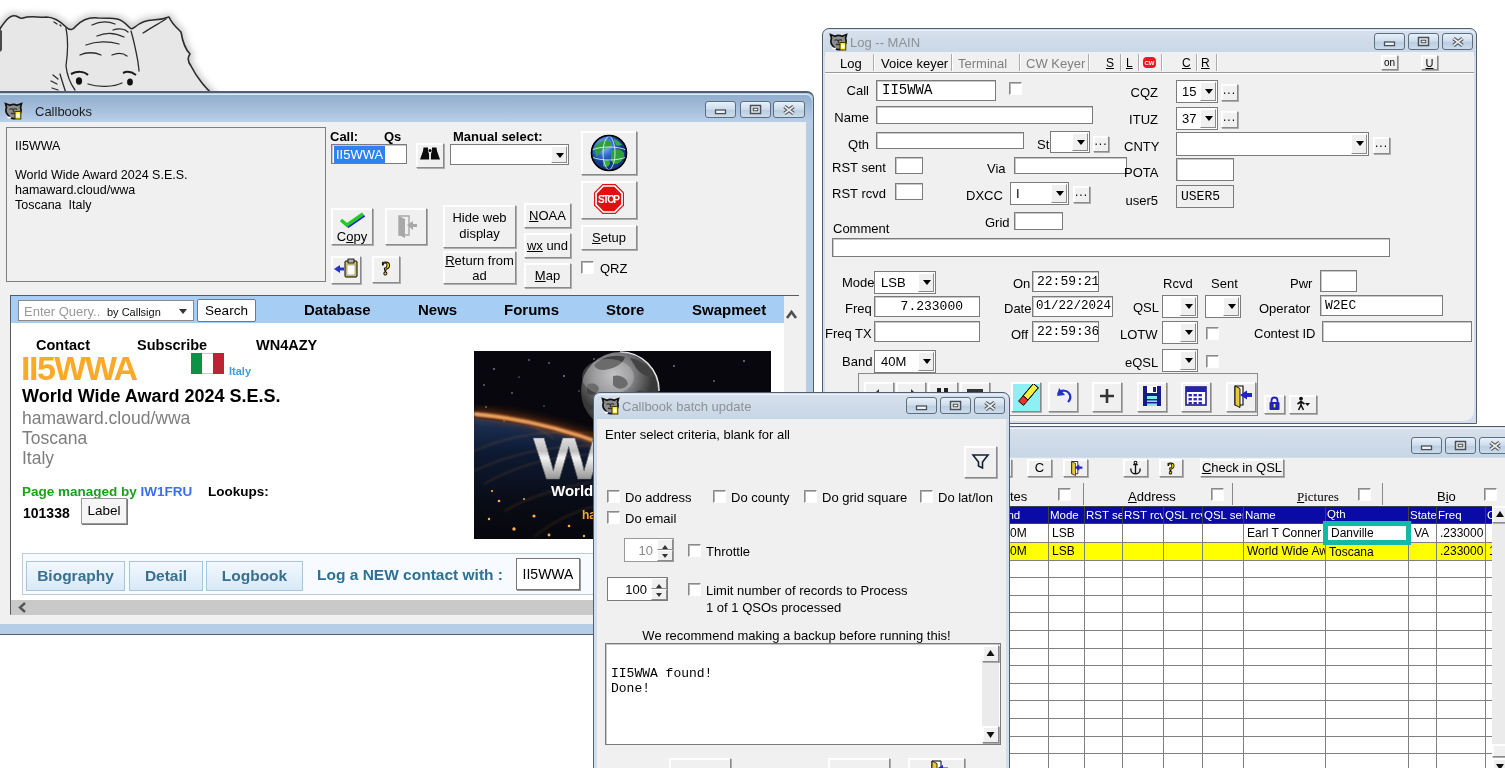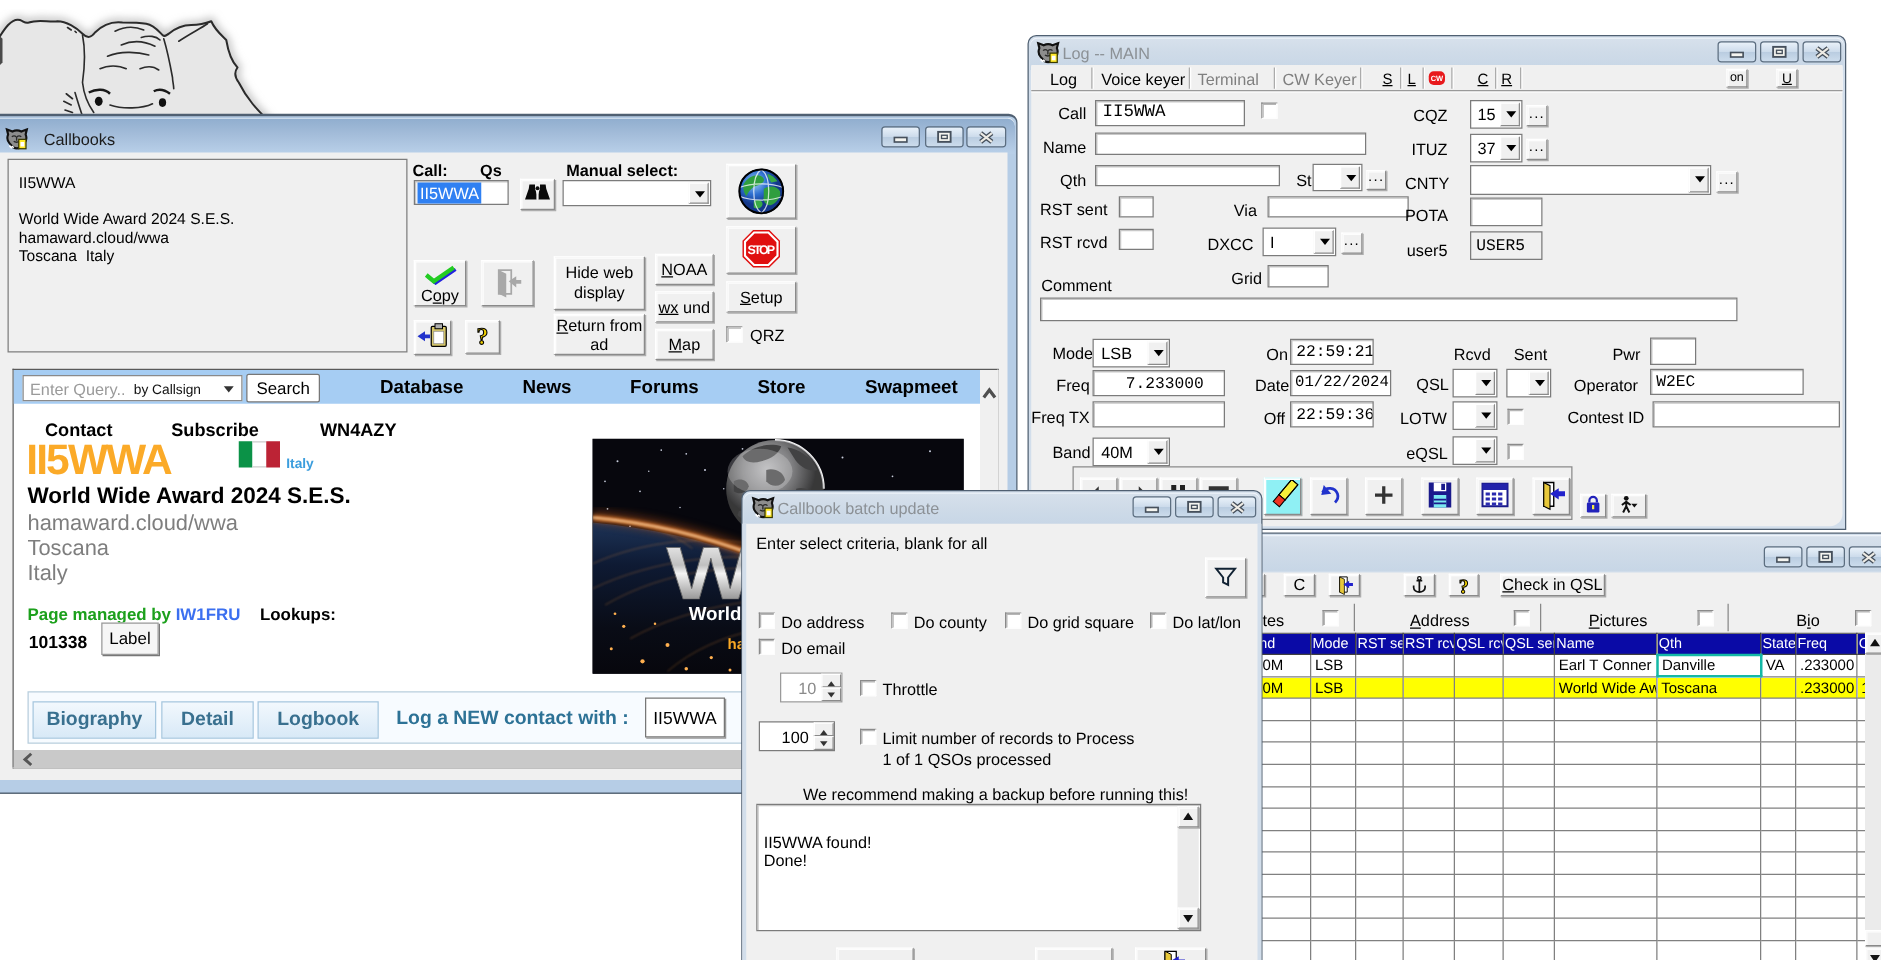--- a/index.html
+++ b/index.html
@@ -628,21 +628,21 @@
           <text x="10" y="14" text-anchor="middle" font-size="16" font-weight="bold" font-family="Liberation Serif" fill="#f0d000" stroke="#000" stroke-width="0.8">?</text>
         </svg></div>
     <div class="btn" style="left:201px;top:1px;width:84px;height:18px;line-height:16px;"><u>C</u>heck in QSL</div>
 
     <div class="label" style="left:11px;top:31px;">tes</div>
     <div class="cb" style="left:59px;top:30px;"></div>
     <div class="abs" style="left:84px;top:25px;width:1px;height:22px;background:#888;"></div>
     <div class="label" style="left:129px;top:31px;"><u>A</u>ddress</div>
     <div class="cb" style="left:212px;top:30px;"></div>
     <div class="abs" style="left:233px;top:25px;width:1px;height:22px;background:#888;"></div>
-    <div class="label" style="left:272px;top:31px;"><u>P</u>ictures</div>
+    <div class="label" style="left:298px;top:31px;font-family:Liberation Serif, serif;"><u>P</u>ictures</div>
     <div class="cb" style="left:359px;top:30px;"></div>
     <div class="abs" style="left:383px;top:25px;width:1px;height:22px;background:#888;"></div>
     <div class="label" style="left:438px;top:31px;">B<u>i</u>o</div>
     <div class="cb" style="left:485px;top:30px;"></div>
 
     <div class="abs" id="grid" style="left:0;top:48px;width:494px;height:264px;background:#fff;overflow:hidden;">
         <table style="border-collapse:collapse;table-layout:fixed;width:493px;font-size:12px;">
           <colgroup>
             <col style="width:49px">
             <col style="width:36px">
@@ -671,21 +671,21 @@
               <td style="background:#0a0aa6;color:#fff;border:1px solid #404040;padding:0 0 0 1px;font-size:11.5px;white-space:nowrap;overflow:hidden;">C</td>
             </tr>
             <tr style="height:17.6px;">
               <td style="background:#fff;border:1px solid #808080;padding:0 0 0 10px;white-space:nowrap;overflow:hidden;">0M</td>
               <td style="background:#fff;border:1px solid #808080;padding:0 0 0 3px;white-space:nowrap;overflow:hidden;">LSB</td>
               <td style="background:#fff;border:1px solid #808080;padding:0 0 0 3px;white-space:nowrap;overflow:hidden;"></td>
               <td style="background:#fff;border:1px solid #808080;padding:0 0 0 3px;white-space:nowrap;overflow:hidden;"></td>
               <td style="background:#fff;border:1px solid #808080;padding:0 0 0 3px;white-space:nowrap;overflow:hidden;"></td>
               <td style="background:#fff;border:1px solid #808080;padding:0 0 0 3px;white-space:nowrap;overflow:hidden;"></td>
               <td style="background:#fff;border:1px solid #808080;padding:0 0 0 3px;white-space:nowrap;overflow:hidden;">Earl T Conner</td>
-              <td style="background:#fff;border:2px solid #14b8a6;padding:0 0 0 3px;white-space:nowrap;overflow:hidden;">Danville</td>
+              <td style="background:#fff;border:5px solid #14b8a6;padding:0 0 0 3px;white-space:nowrap;overflow:hidden;">Danville</td>
               <td style="background:#fff;border:1px solid #808080;padding:0 0 0 3px;white-space:nowrap;overflow:hidden;">VA</td>
               <td style="background:#fff;border:1px solid #808080;padding:0 0 0 3px;white-space:nowrap;overflow:hidden;">.233000</td>
               <td style="background:#fff;border:1px solid #808080;padding:0 0 0 3px;white-space:nowrap;overflow:hidden;"></td>
             </tr>
             <tr style="height:17.6px;">
               <td style="background:#ffff00;border:1px solid #808080;padding:0 0 0 10px;white-space:nowrap;overflow:hidden;">0M</td>
               <td style="background:#ffff00;border:1px solid #808080;padding:0 0 0 3px;white-space:nowrap;overflow:hidden;">LSB</td>
               <td style="background:#ffff00;border:1px solid #808080;padding:0 0 0 3px;white-space:nowrap;overflow:hidden;"></td>
               <td style="background:#ffff00;border:1px solid #808080;padding:0 0 0 3px;white-space:nowrap;overflow:hidden;"></td>
               <td style="background:#ffff00;border:1px solid #808080;padding:0 0 0 3px;white-space:nowrap;overflow:hidden;"></td>
@@ -920,21 +920,21 @@
       <div class="label" style="left:112px;top:125px;text-align:center;">Throttle</div>
     <div class="abs" style="left:13px;top:158px;width:61px;height:24px;background:#fff;border:1px solid #7b7b7b;">
         <span class="abs" style="right:20px;top:4px;font-size:13px;">100</span>
         <span class="spin-up"></span>
         <span class="spin-dn"></span>
       </div>
     <div class="cb" style="left:94px;top:164px;"></div>
       <div class="label" style="left:112px;top:164px;">Limit number of records to Process</div>
     <div class="label" style="left:112px;top:181px;">1 of 1 QSOs processed</div>
     <div class="label" style="left:0;top:209px;width:405px;text-align:center;">We recommend making a backup before running this!</div>
-    <div class="field" style="left:11px;top:224px;width:356px;height:102px;">
+    <div class="field" style="left:11px;top:224px;width:396px;height:102px;font-family:Liberation Mono, monospace;">
       <div class="abs" style="left:5px;top:22px;font-size:13px;">II5WWA found!<br>Done!</div>
       <div class="abs" style="right:1px;top:1px;width:17px;height:98px;background:#ebebeb;"></div>
       <div class="btn" style="top:1px;right:1px;width:17px;height:17px;left:auto;"><svg width="15" height="15">
             <path d="M7.5 4 L11.5 10 L3.5 10 Z" fill="#111"></path>
           </svg></div>
       <div class="btn" style="top:82px;right:1px;width:17px;height:17px;left:auto;"><svg width="15" height="15">
             <path d="M7.5 11 L11.5 5 L3.5 5 Z" fill="#111"></path>
           </svg></div>
     </div>
     <div class="btn" style="left:75px;top:339px;width:62px;height:26px;"></div>

